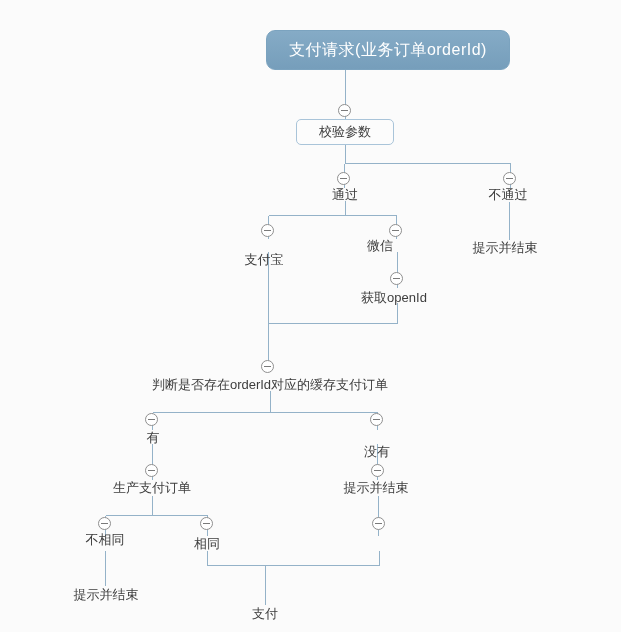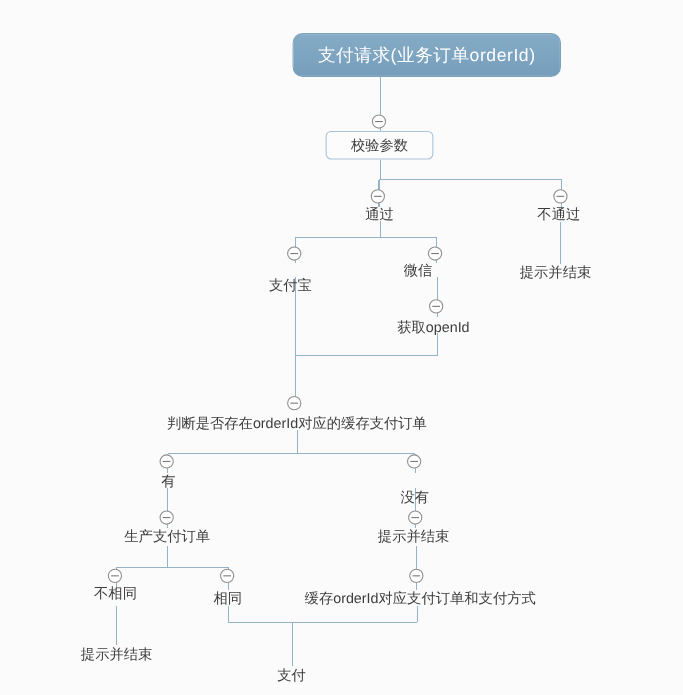--- a/index.html
+++ b/index.html
@@ -104,17 +104,16 @@
   <div class="label" style="left:264px;top:252px">支付宝</div>
   <div class="label" style="left:380px;top:238px">微信</div>
   <div class="label" style="left:394px;top:290px">获取openId</div>
   <div class="label" style="left:270px;top:377px">判断是否存在orderId对应的缓存支付订单</div>
   <div class="label" style="left:153px;top:430px">有</div>
   <div class="label" style="left:377px;top:444px">没有</div>
   <div class="label" style="left:152px;top:480px">生产支付订单</div>
   <div class="label" style="left:376px;top:480px">提示并结束</div>
   <div class="label" style="left:105px;top:532px">不相同</div>
   <div class="label" style="left:207px;top:536px">相同</div>
-  <div class="label" style="left:382px;top:536px">缓存orderId对应支付订单和支付方式</div>
   <div class="label" style="left:106px;top:587px">提示并结束</div>
   <div class="label" style="left:265px;top:606px">支付</div>
 
 </div>
 
 </body></html>

